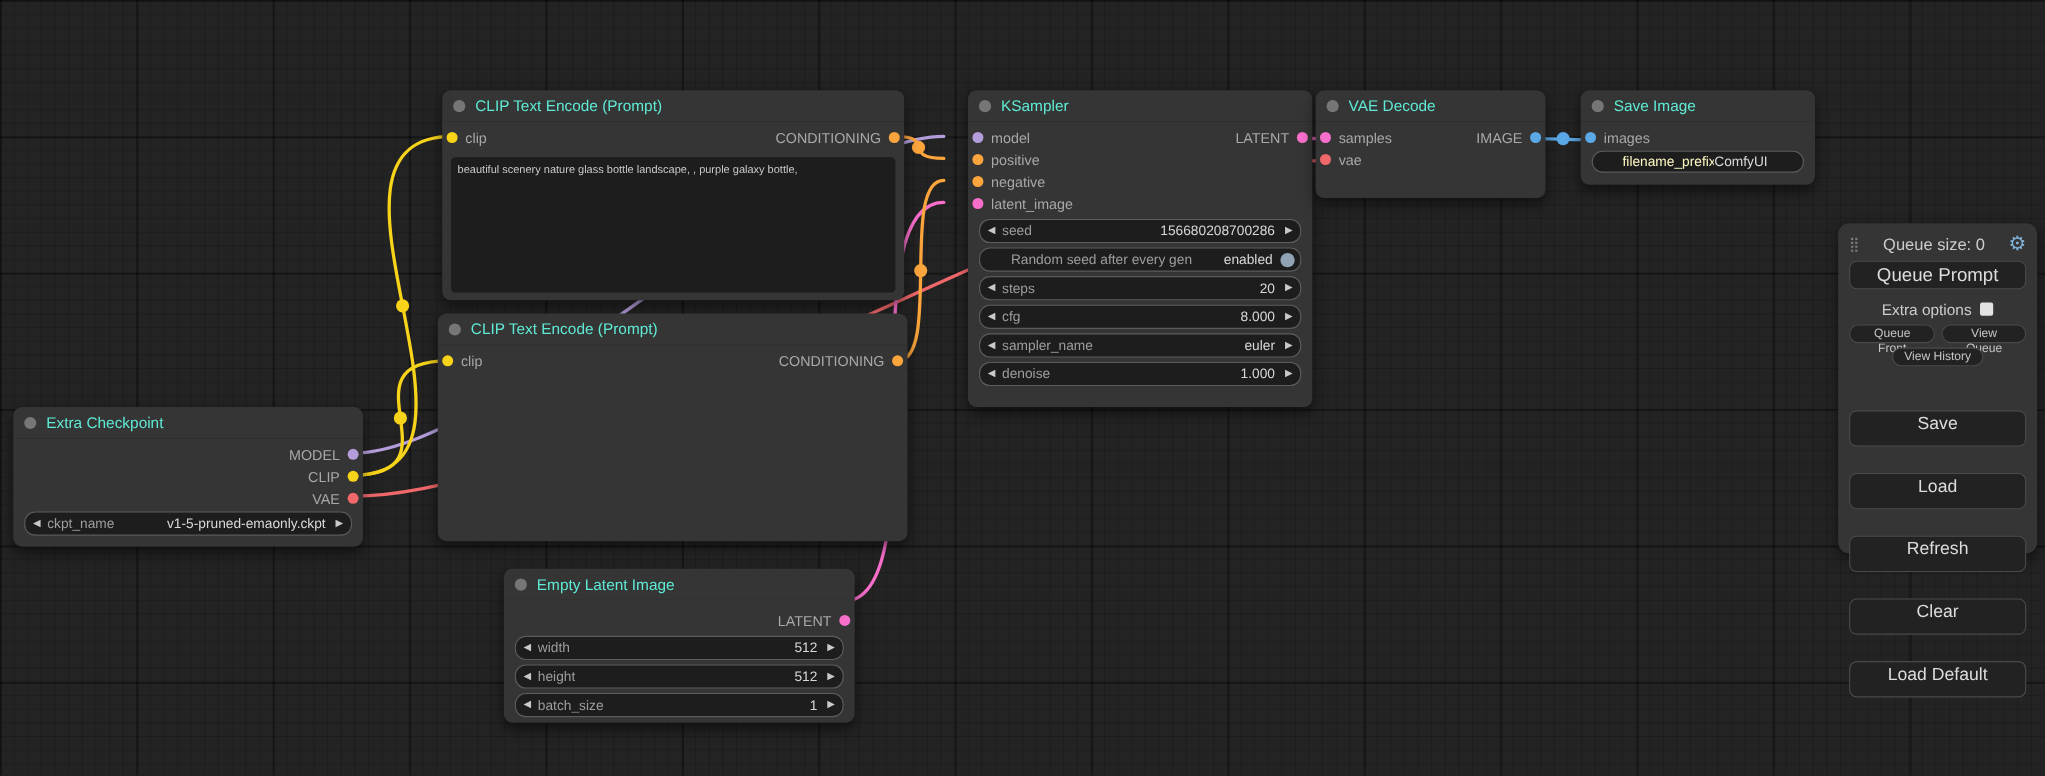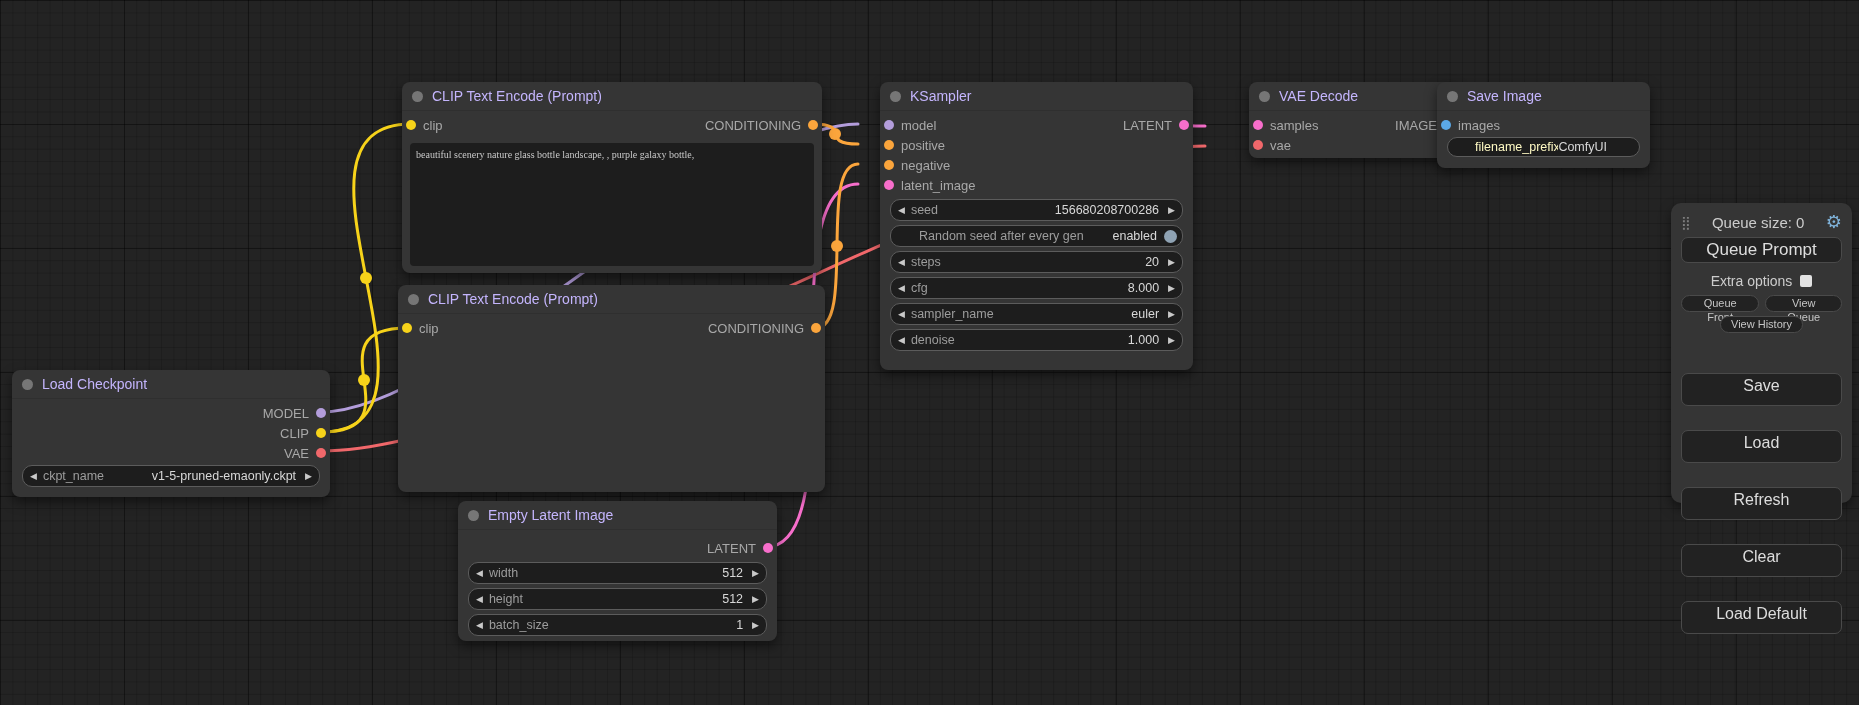--- a/index.html
+++ b/index.html
@@ -22,32 +22,32 @@
   .w-cond{stroke:var(--c-conditioning);} .d-cond{fill:var(--c-conditioning);}
   .w-latent{stroke:var(--c-latent);} .d-latent{fill:var(--c-latent);}
   .w-image{stroke:var(--c-image);} .d-image{fill:var(--c-image);}
 
   .node{
     position:absolute;z-index:2;background:#353535;border-radius:8px;
     box-shadow:0 5px 12px rgba(0,0,0,0.5);color:#ababab;
   }
   .ntitle{
     height:28px;display:flex;align-items:center;gap:9px;padding-left:10px;
-    font-size:14px;color:#c4b5fd;border-bottom:1px solid #2f2f2f;
+    font-size:14px;color:#5eead4;border-bottom:1px solid #2f2f2f;
     border-radius:8px 8px 0 0;white-space:nowrap;overflow:hidden;
   }
   .tdot{width:11px;height:11px;border-radius:50%;background:#767676;flex:0 0 auto;}
   .prow{height:20px;display:flex;align-items:center;font-size:13px;color:#a8a8a8;}
   .pleft{display:flex;align-items:center;gap:7px;padding-left:4px;}
   .pright{display:flex;align-items:center;gap:7px;padding-right:4px;margin-left:auto;}
   .dot{width:10px;height:10px;border-radius:50%;flex:0 0 auto;}
   .rows{margin-top:4px;}
   .ptext{
     margin:8px 8px 4px 8px;background:#1d1d1d;border-radius:4px;
-    padding:5px 6px;font-family:Liberation Serif, serif;font-size:10px;
+    padding:5px 6px;font-family:Liberation Sans, sans-serif;font-size:10px;
     line-height:14px;color:#c9c9c9;white-space:pre-wrap;word-break:break-word;
     overflow:hidden;box-sizing:border-box;
   }
   .widget{
     height:20px;box-sizing:border-box;border:1px solid #5c5c5c;border-radius:10px;
     background:#1d1d1d;display:flex;align-items:center;margin:4px 10px;
     padding:10px 7px;font-size:12.5px;color:#9d9d9d;white-space:nowrap;
   }
   .wlabel{margin-left:6px;overflow:hidden;}
   .wvalue{margin-left:auto;margin-right:9px;color:#d8d8d8;}
@@ -139,21 +139,21 @@
           <span>CONDITIONING</span>
           <span class="dot" style="background:var(--c-conditioning)"></span>
         </span>
       </div>
     </div>
   </div>
 
   <div class="node" style="left:12px;top:370px;width:318px;height:127px">
     <div class="ntitle">
       <span class="tdot"></span>
-      <span>Load Checkpoint</span>
+      <span>Extra Checkpoint</span>
     </div>
     <div class="rows">
       <div class="prow">
           <span class="pright">
         <span>MODEL</span>
         <span class="dot" style="background:var(--c-model)"></span>
       </span>
         </div>
       <div class="prow">
           <span class="pright">
@@ -169,21 +169,21 @@
         </div>
     </div>
     <div class="widget" style="margin-top:2px">
       <span class="arrL"></span>
       <span class="wlabel">ckpt_name</span>
       <span class="wvalue">v1-5-pruned-emaonly.ckpt</span>
       <span class="arrR"></span>
     </div>
   </div>
 
-  <div class="node" style="left:458px;top:501px;width:319px;height:140px">
+  <div class="node" style="left:458px;top:517px;width:319px;height:140px">
     <div class="ntitle">
       <span class="tdot"></span>
       <span>Empty Latent Image</span>
     </div>
     <div style="margin-top:8px">
       <div class="prow">
           <span class="pright">
         <span>LATENT</span>
         <span class="dot" style="background:var(--c-latent)"></span>
       </span>
@@ -274,21 +274,21 @@
       <span class="arrR"></span>
     </div>
     <div class="widget">
       <span class="arrL"></span>
       <span class="wlabel">denoise</span>
       <span class="wvalue">1.000</span>
       <span class="arrR"></span>
     </div>
   </div>
 
-  <div class="node" style="left:1249px;top:82px;width:209px;height:76px">
+  <div class="node" style="left:1196px;top:82px;width:209px;height:98px">
     <div class="ntitle">
       <span class="tdot"></span>
       <span>VAE Decode</span>
     </div>
     <div class="rows">
       <div class="prow">
         <span class="pleft">
           <span class="dot" style="background:var(--c-latent)"></span>
           <span>samples</span>
         </span>

